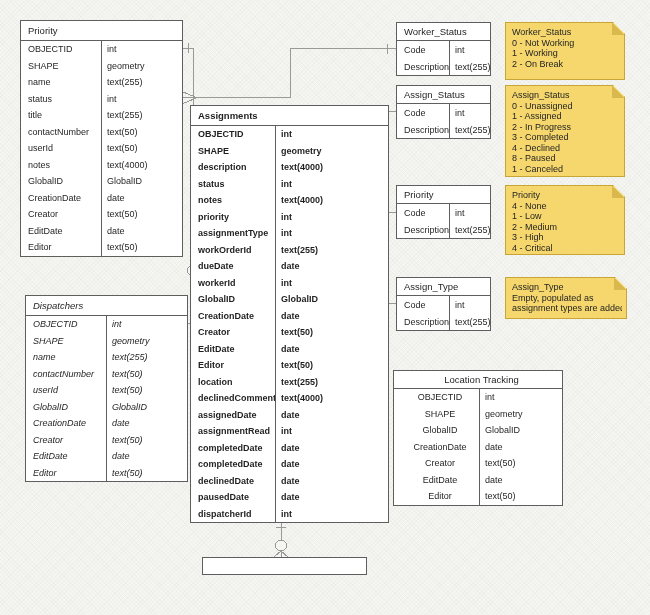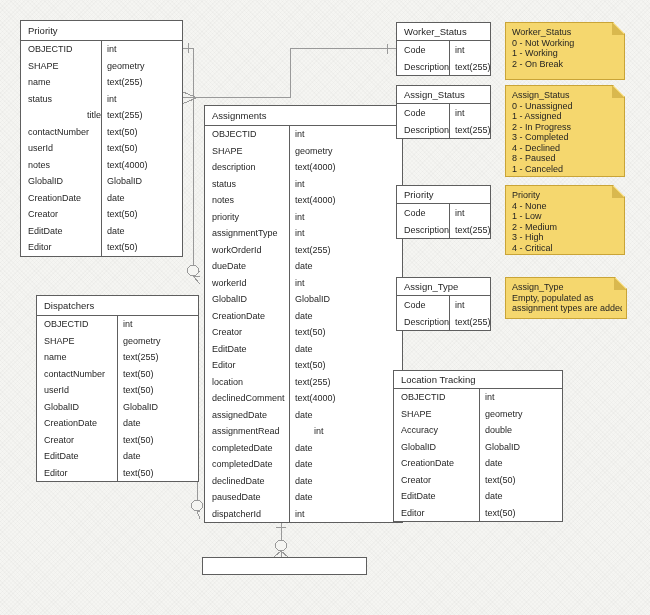--- a/index.html
+++ b/index.html
@@ -104,21 +104,21 @@
             <span class="ftype">geometry</span>
           </div>
           <div class="field-row" style="height: 16.5px;">
             <span class="fname" style="width: 80px;">name</span>
             <span class="ftype">text(255)</span>
           </div>
           <div class="field-row" style="height: 16.5px;">
             <span class="fname" style="width: 80px;">status</span>
             <span class="ftype">int</span>
           </div>
-          <div class="field-row" style="height: 16.5px; text-align: right;">
+          <div class="field-row" style="height: 16.5px;">
             <span class="fname" style="width: 80px;">title</span>
             <span class="ftype">text(255)</span>
           </div>
           <div class="field-row" style="height: 16.5px;">
             <span class="fname" style="width: 80px;">contactNumber</span>
             <span class="ftype">text(50)</span>
           </div>
           <div class="field-row" style="height: 16.5px;">
             <span class="fname" style="width: 80px;">userId</span>
             <span class="ftype">text(50)</span>
@@ -142,21 +142,21 @@
           <div class="field-row" style="height: 16.5px;">
             <span class="fname" style="width: 80px;">EditDate</span>
             <span class="ftype">date</span>
           </div>
           <div class="field-row" style="height: 16.5px;">
             <span class="fname" style="width: 80px;">Editor</span>
             <span class="ftype">text(50)</span>
           </div>
         </div>
       </div>
-      <div class="table-node" style="left: 36px; top: 295px; width: 163px;">
+      <div class="table-node" style="left: 25px; top: 295px; width: 163px; font-style: italic;">
         <div class="table-title" style="height: 20px; line-height: 20px;">Dispatchers</div>
         <div class="table-body">
           <div class="col-divider" style="left: 80px;"></div>
           <div class="field-row" style="height: 16.5px;">
             <span class="fname" style="width: 80px;">OBJECTID</span>
             <span class="ftype">int</span>
           </div>
           <div class="field-row" style="height: 16.5px;">
             <span class="fname" style="width: 80px;">SHAPE</span>
             <span class="ftype">geometry</span>
@@ -188,21 +188,21 @@
           <div class="field-row" style="height: 16.5px;">
             <span class="fname" style="width: 80px;">EditDate</span>
             <span class="ftype">date</span>
           </div>
           <div class="field-row" style="height: 16.5px;">
             <span class="fname" style="width: 80px;">Editor</span>
             <span class="ftype">text(50)</span>
           </div>
         </div>
       </div>
-      <div class="table-node" style="left: 204px; top: 105px; width: 199px;">
+      <div class="table-node" style="left: 190px; top: 105px; width: 199px; font-weight: bold;">
         <div class="table-title" style="height: 20px; line-height: 20px;">Assignments</div>
         <div class="table-body">
           <div class="col-divider" style="left: 84px;"></div>
           <div class="field-row" style="height: 16.5px;">
             <span class="fname" style="width: 84px;">OBJECTID</span>
             <span class="ftype">int</span>
           </div>
           <div class="field-row" style="height: 16.5px;">
             <span class="fname" style="width: 84px;">SHAPE</span>
             <span class="ftype">geometry</span>
@@ -264,21 +264,21 @@
             <span class="ftype">text(255)</span>
           </div>
           <div class="field-row" style="height: 16.5px;">
             <span class="fname" style="width: 84px;">declinedComment</span>
             <span class="ftype">text(4000)</span>
           </div>
           <div class="field-row" style="height: 16.5px;">
             <span class="fname" style="width: 84px;">assignedDate</span>
             <span class="ftype">date</span>
           </div>
-          <div class="field-row" style="height: 16.5px; gap: 19px;">
+          <div class="field-row" style="height: 16.5px;">
             <span class="fname" style="width: 84px;">assignmentRead</span>
             <span class="ftype">int</span>
           </div>
           <div class="field-row" style="height: 16.5px;">
             <span class="fname" style="width: 84px;">completedDate</span>
             <span class="ftype">date</span>
           </div>
           <div class="field-row" style="height: 16.5px;">
             <span class="fname" style="width: 84px;">completedDate</span>
             <span class="ftype">date</span>
@@ -346,35 +346,31 @@
           <div class="field-row" style="height: 17px;">
             <span class="fname" style="width: 52px;">Code</span>
             <span class="ftype">int</span>
           </div>
           <div class="field-row" style="height: 17px;">
             <span class="fname" style="width: 52px;">Description</span>
             <span class="ftype">text(255)</span>
           </div>
         </div>
       </div>
-      <div class="table-node" style="left: 393px; top: 370px; width: 170px;">
+      <div class="table-node" style="left: 393px; top: 370px; width: 170px; text-align: center;">
         <div class="table-title" style="height: 18px; line-height: 18px;">Location Tracking</div>
         <div class="table-body">
           <div class="col-divider" style="left: 85px;"></div>
           <div class="field-row" style="height: 16.5px;">
             <span class="fname" style="width: 85px;">OBJECTID</span>
             <span class="ftype">int</span>
           </div>
           <div class="field-row" style="height: 16.5px;">
             <span class="fname" style="width: 85px;">SHAPE</span>
             <span class="ftype">geometry</span>
-          </div>
-          <div class="field-row" style="height: 16.5px;">
-            <span class="fname" style="width: 85px;">Accuracy</span>
-            <span class="ftype">double</span>
           </div>
           <div class="field-row" style="height: 16.5px;">
             <span class="fname" style="width: 85px;">GlobalID</span>
             <span class="ftype">GlobalID</span>
           </div>
           <div class="field-row" style="height: 16.5px;">
             <span class="fname" style="width: 85px;">CreationDate</span>
             <span class="ftype">date</span>
           </div>
           <div class="field-row" style="height: 16.5px;">

